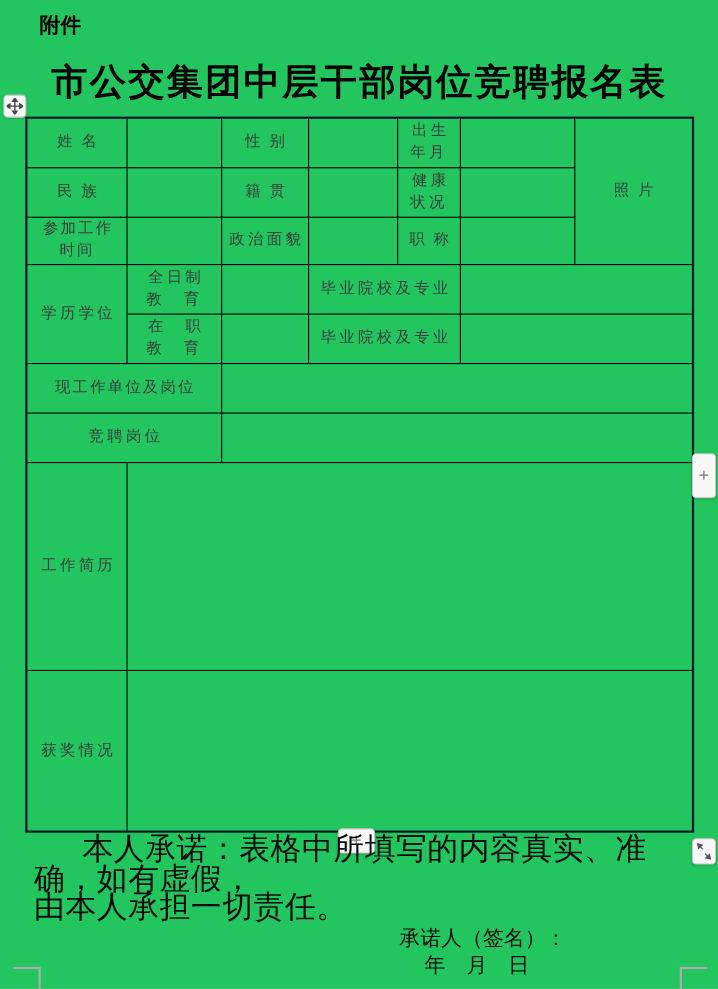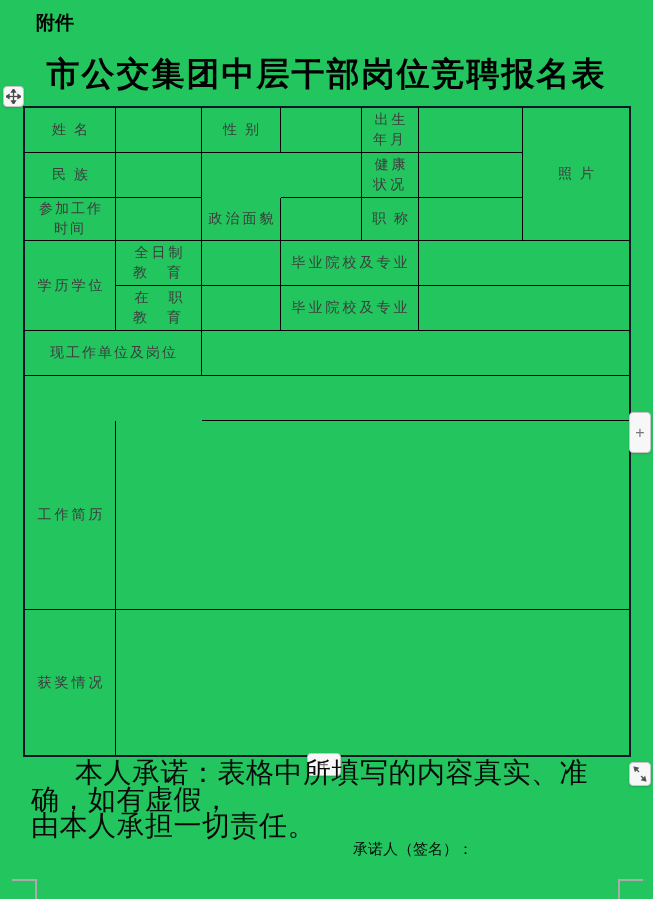--- a/index.html
+++ b/index.html
@@ -36,21 +36,21 @@
   .cell.no-bb { border-bottom:none;font-family:Liberation Serif, serif; }
   .ls-wide { letter-spacing:8px; text-indent:8px; }
   .ls-sm   { letter-spacing:3px; text-indent:3px; }
   .ls-xs   { letter-spacing:2px; text-indent:2px; }
   
   .declaration {
     position:absolute; left:31px; top:760px; width:610px;
     font-size:28px; color:#0a0a0a; line-height:26.5px;
     white-space:pre-line; text-indent:44px; letter-spacing:0.5px;
   }
-  .signer { position:absolute; left:353px; top:840px; font-size:15px; color:#0a0a0a; }
+  .signer { position:absolute; left:363px; top:840px; font-size:19px; color:#0a0a0a; }
   .sign-date { position:absolute; left:386px; top:865px; font-size:19px; color:#0a0a0a; }
   
   .ctl-btn {
     position:absolute; background:#f7f7f7;
     border:1px solid #c6c6c6; border-radius:4px;
     box-shadow:0 1px 2px rgba(0,0,0,0.15);
     display:flex; align-items:center; justify-content:center;
     cursor:pointer;
   }
   .move-handle   { left:3px;  top:86px;  width:21px; height:21px; }
@@ -97,20 +97,21 @@
     <div class="cell" style="grid-area:1/2/2/3"></div>
     <div class="cell ls-wide" style="grid-area:1/3/2/4">性别</div>
     <div class="cell" style="grid-area:1/4/2/5"></div>
     <div class="cell ls-sm" style="grid-area:1/5/2/6">出生
 年月</div>
     <div class="cell" style="grid-area:1/6/2/7"></div>
     <div class="cell ls-wide no-br" style="grid-area:1/7/4/8">照片</div>
 
     <div class="cell ls-wide" style="grid-area:2/1/3/2">民族</div>
     <div class="cell" style="grid-area:2/2/3/3"></div>
+    <div class="cell ls-wide" style="grid-area:2/3/3/4">籍贯</div>
     <div class="cell" style="grid-area:2/4/3/5"></div>
     <div class="cell ls-sm" style="grid-area:2/5/3/6">健康
 状况</div>
     <div class="cell" style="grid-area:2/6/3/7"></div>
 
     <div class="cell ls-xs" style="grid-area:3/1/4/2">参加工作
 时间</div>
     <div class="cell" style="grid-area:3/2/4/3"></div>
     <div class="cell ls-sm" style="grid-area:3/3/4/4">政治面貌</div>
     <div class="cell" style="grid-area:3/4/4/5"></div>
@@ -125,20 +126,21 @@
     <div class="cell no-br" style="grid-area:4/6/5/8"></div>
     <div class="cell ls-sm" style="grid-area:5/2/6/3">在　职
 教　育</div>
     <div class="cell" style="grid-area:5/3/6/4"></div>
     <div class="cell ls-sm" style="grid-area:5/4/6/6">毕业院校及专业</div>
     <div class="cell no-br" style="grid-area:5/6/6/8"></div>
 
     <div class="cell ls-xs" style="grid-area:6/1/7/3">现工作单位及岗位</div>
     <div class="cell no-br" style="grid-area:6/3/7/8"></div>
 
+    <div class="cell ls-sm" style="grid-area:7/1/8/3">竞聘岗位</div>
     <div class="cell no-br" style="grid-area:7/3/8/8"></div>
 
     <div class="cell ls-sm" style="grid-area:8/1/9/2">工作简历</div>
     <div class="cell no-br" style="grid-area:8/2/9/8"></div>
 
     <div class="cell ls-sm no-bb" style="grid-area:9/1/10/2">获奖情况</div>
     <div class="cell no-br no-bb" style="grid-area:9/2/10/8"></div>
   </div>
 
   <div class="ctl-btn insert-row-btn">
@@ -158,19 +160,20 @@
           <line x1="11.5" y1="13.5" x2="8" y2="10"></line>
           <path d="M12.8 14.8 L8.8 13.8 L11.8 10.8 Z"></path>
         </g>
       </svg>
     </span>
   </div>
 
   <div class="declaration">本人承诺：表格中所填写的内容真实、准确，如有虚假，
 由本人承担一切责任。</div>
   <div class="signer">承诺人（签名）：</div>
+  <div class="sign-date">年　月　日</div>
 
   <div class="mark mark-bl-h"></div>
   <div class="mark mark-bl-v"></div>
   <div class="mark mark-br-h"></div>
   <div class="mark mark-br-v"></div>
 
 </div>
 
 </body></html>

